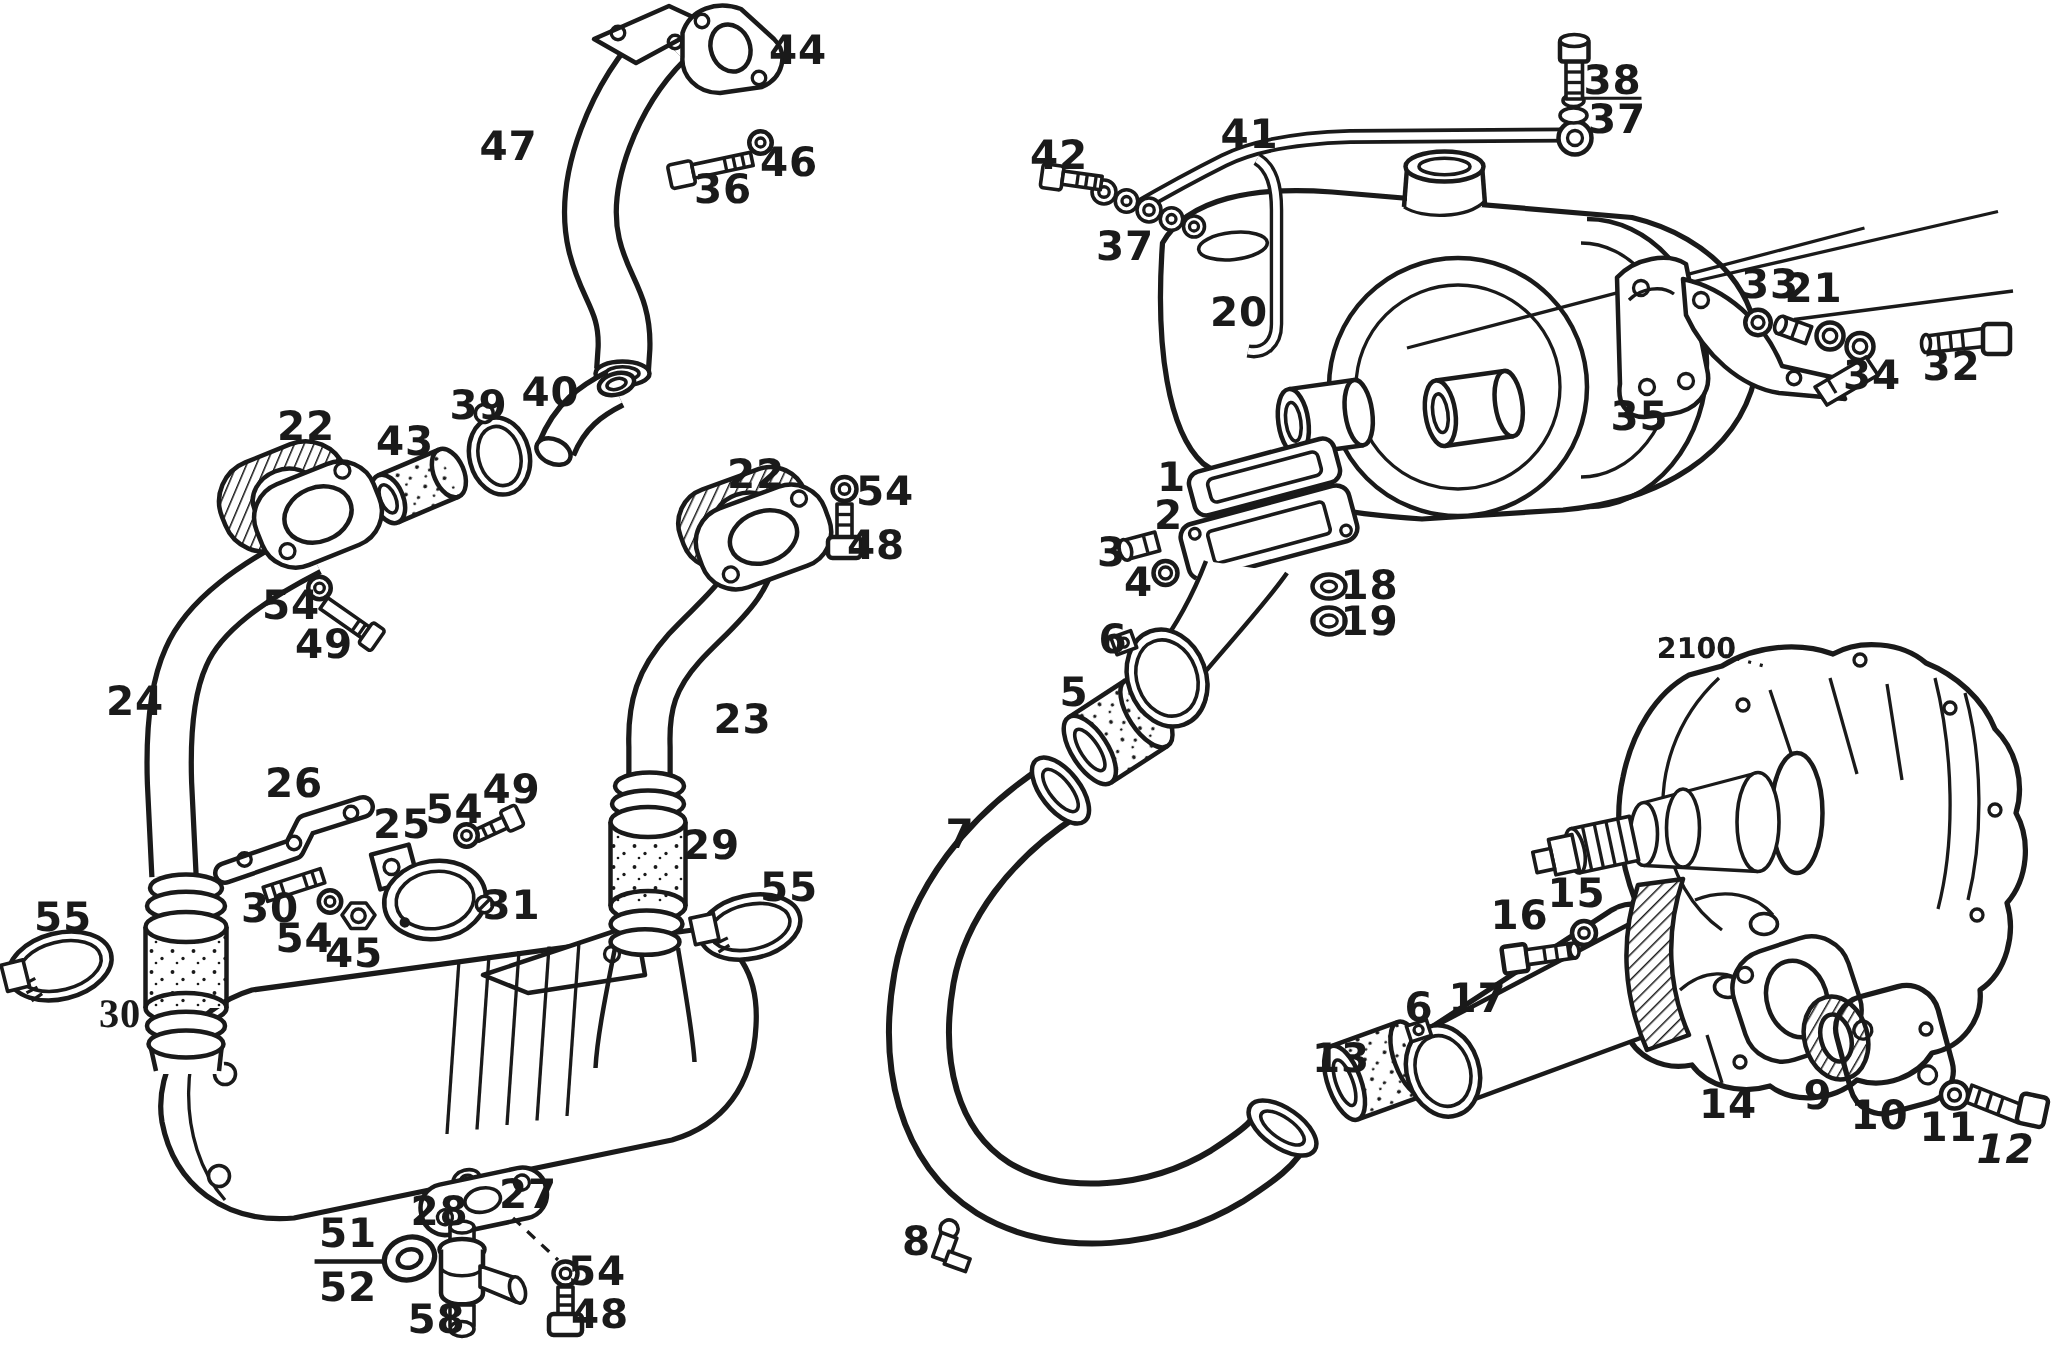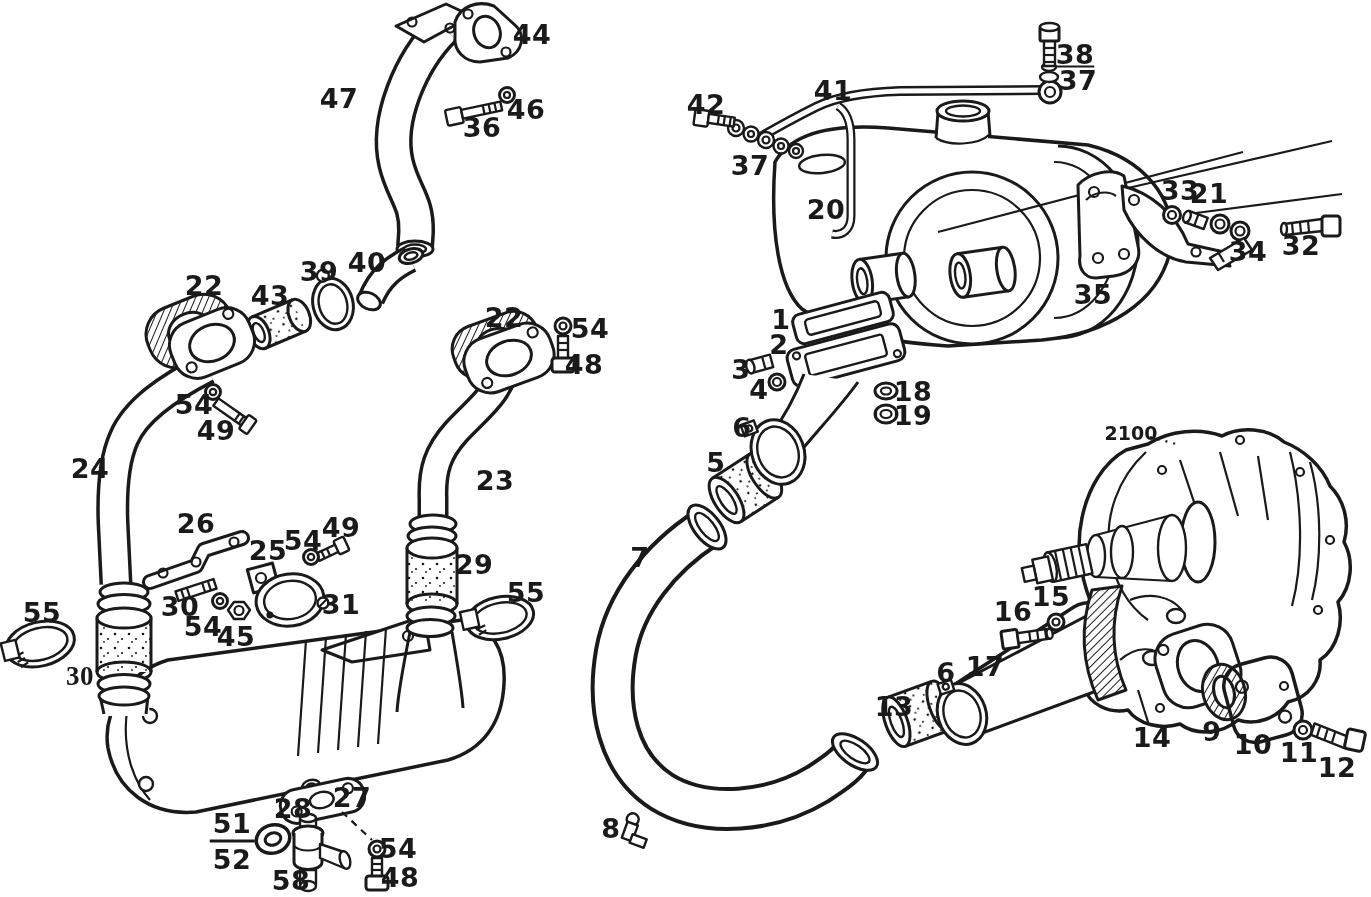--- a/index.html
+++ b/index.html
@@ -589,21 +589,21 @@
       <div class="callout" style="left: 1075px; top: 54px; text-decoration: underline;">38</div>
       <div class="callout" style="left: 1078px; top: 80px;">37</div>
       <div class="callout" style="left: 833px; top: 90px;">41</div>
       <div class="callout" style="left: 706px; top: 104px;">42</div>
       <div class="callout" style="left: 750px; top: 165px;">37</div>
       <div class="callout" style="left: 826px; top: 209px;">20</div>
       <div class="callout" style="left: 1180px; top: 190px;">33</div>
       <div class="callout" style="left: 1209px; top: 193px;">21</div>
       <div class="callout" style="left: 1248px; top: 251px;">34</div>
       <div class="callout" style="left: 1301px; top: 245px;">32</div>
-      <div class="callout" style="left: 1093px; top: 294px;">35</div>
+      <div class="callout" style="left: 1093px; top: 278px;">35</div>
       <div class="callout" style="left: 204px; top: 285px;">22</div>
       <div class="callout" style="left: 319px; top: 271px;">39</div>
       <div class="callout" style="left: 270px; top: 295px;">43</div>
       <div class="callout" style="left: 367px; top: 262px;">40</div>
       <div class="callout" style="left: 504px; top: 317px;">22</div>
       <div class="callout" style="left: 590px; top: 328px;">54</div>
       <div class="callout" style="left: 584px; top: 364px;">48</div>
       <div class="callout" style="left: 495px; top: 452px; margin-top: 28px;">23</div>
       <div class="callout" style="left: 194px; top: 404px;">54</div>
       <div class="callout" style="left: 216px; top: 430px;">49</div>
@@ -632,21 +632,21 @@
       <div class="callout" style="left: 80px; top: 676px; font-family: Liberation Serif, serif;">30</div>
       <div class="callout" style="left: 1013px; top: 611px;">16</div>
       <div class="callout" style="left: 1051px; top: 596px;">15</div>
       <div class="callout" style="left: 985px; top: 666px;">17</div>
       <div class="callout" style="left: 894px; top: 706px;">13</div>
       <div class="callout" style="left: 946px; top: 672px;">6</div>
       <div class="callout" style="left: 1152px; top: 737px;">14</div>
       <div class="callout" style="left: 1212px; top: 731px;">9</div>
       <div class="callout" style="left: 1253px; top: 744px;">10</div>
       <div class="callout" style="left: 1299px; top: 752px;">11</div>
-      <div class="callout" style="left: 1337px; top: 767px;">12</div>
+      <div class="callout" style="left: 1337px; top: 767px; font-style: italic;">12</div>
       <div class="callout" style="left: 611px; top: 828px;">8</div>
       <div class="callout" style="left: 293px; top: 781px; margin-top: 27px;">28</div>
       <div class="callout" style="left: 352px; top: 797px;">27</div>
       <div class="callout frac" style="left: 232px; top: 841px;">
         <span>51</span>
         <span>52</span>
       </div>
       <div class="callout" style="left: 291px; top: 880px;">58</div>
       <div class="callout" style="left: 398px; top: 848px;">54</div>
       <div class="callout" style="left: 400px; top: 877px;">48</div>

